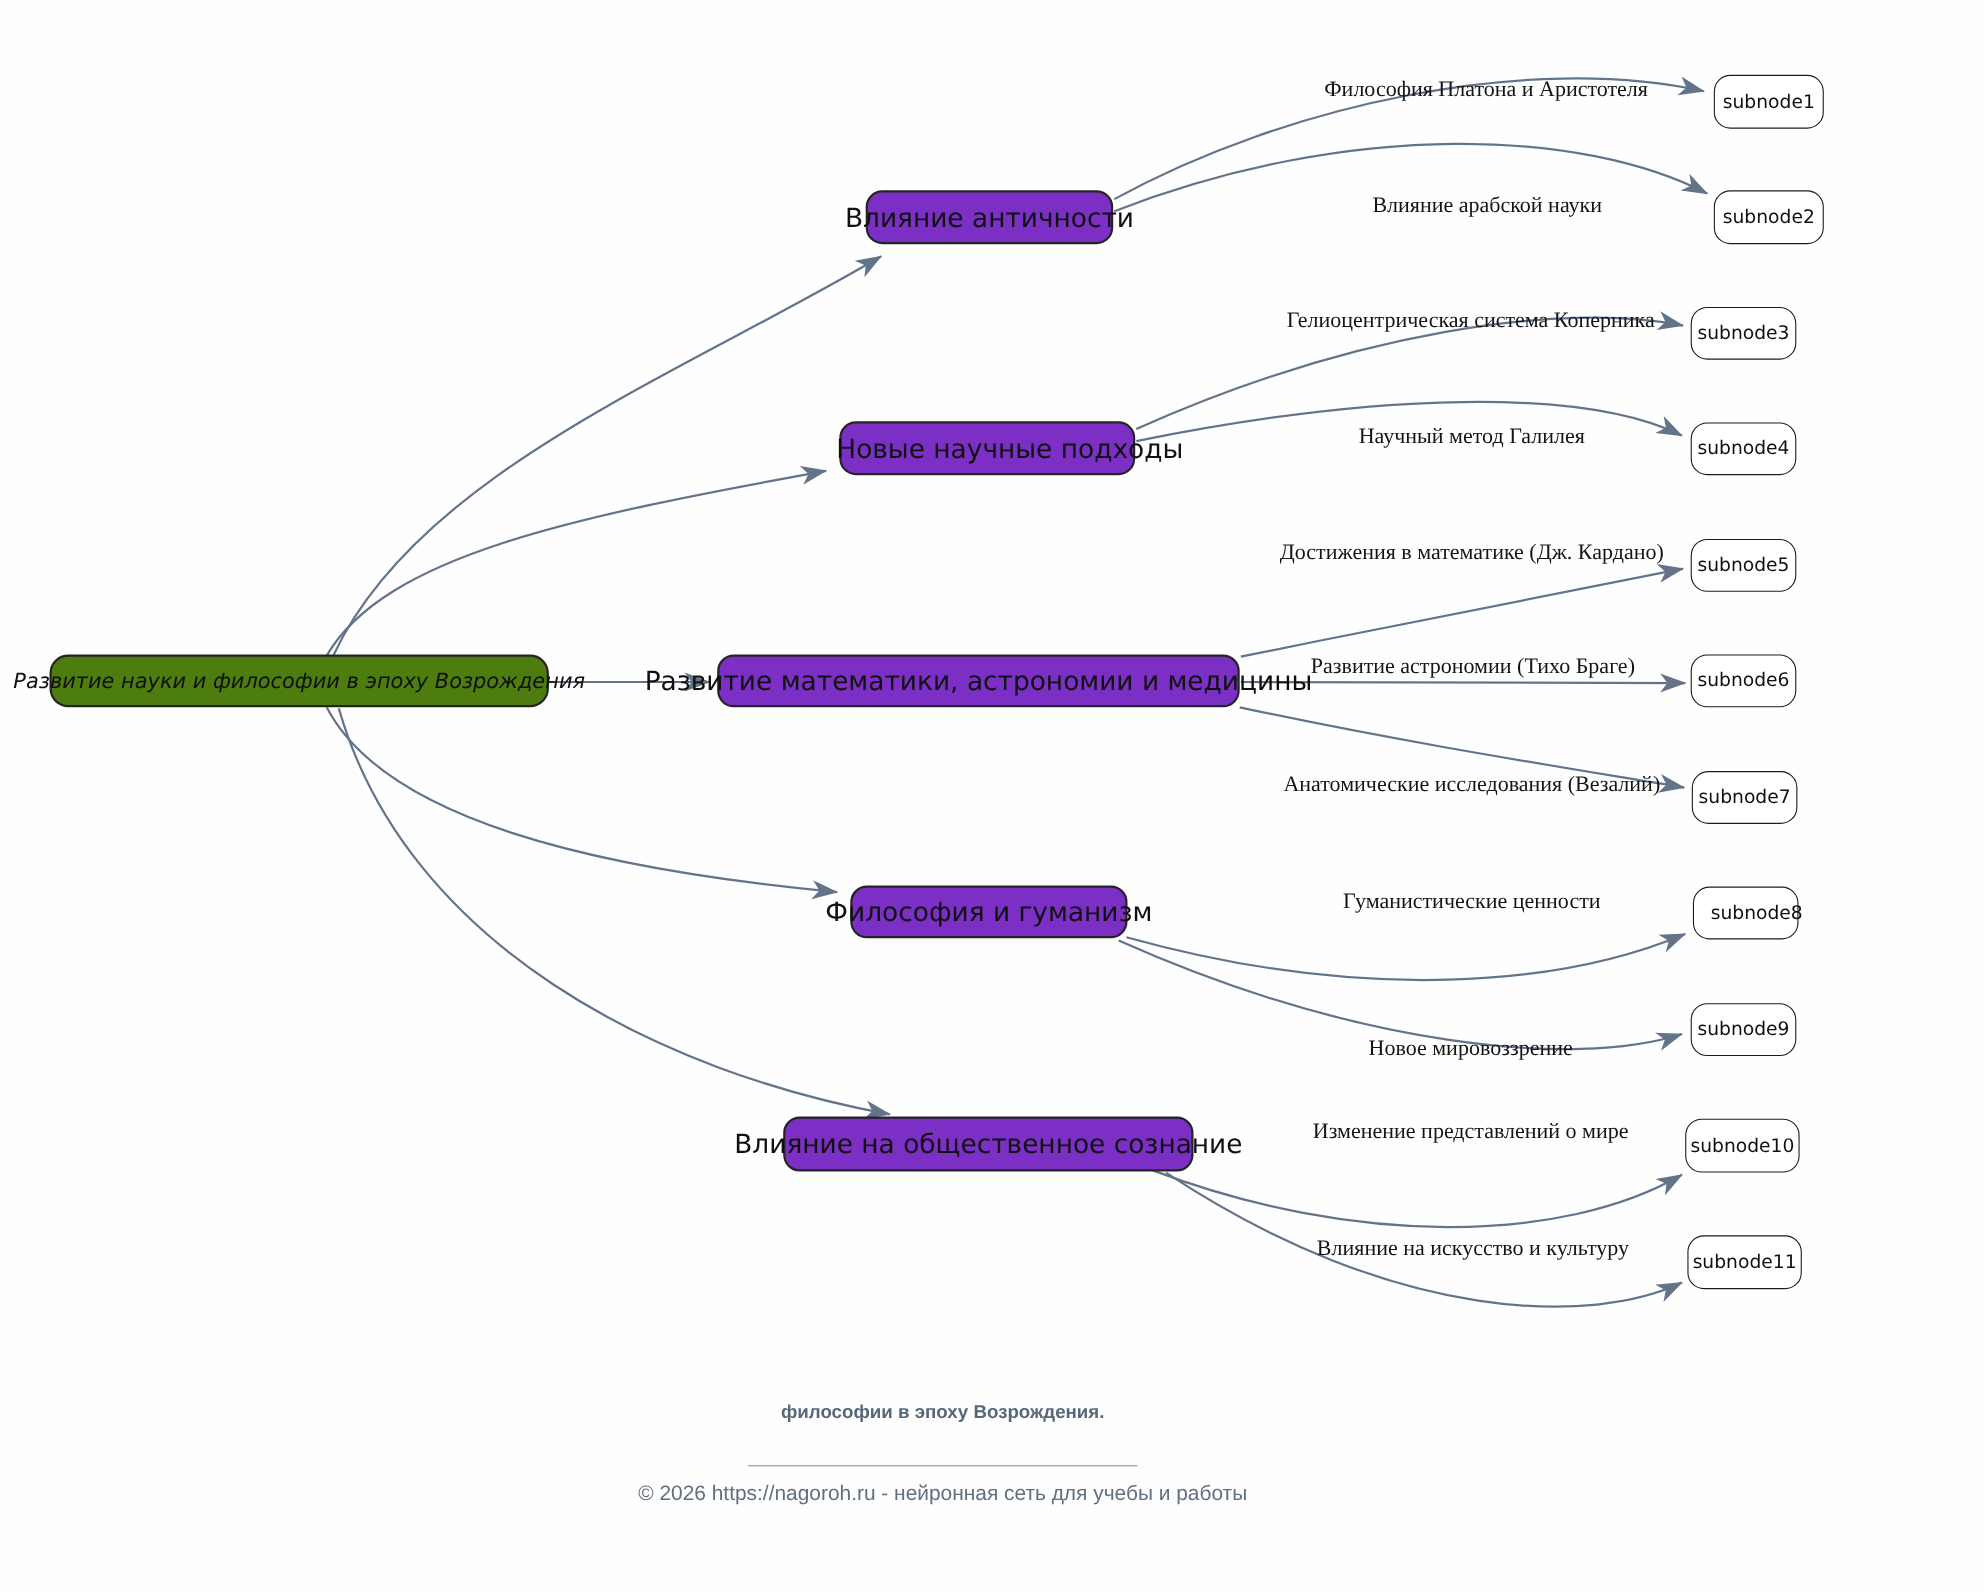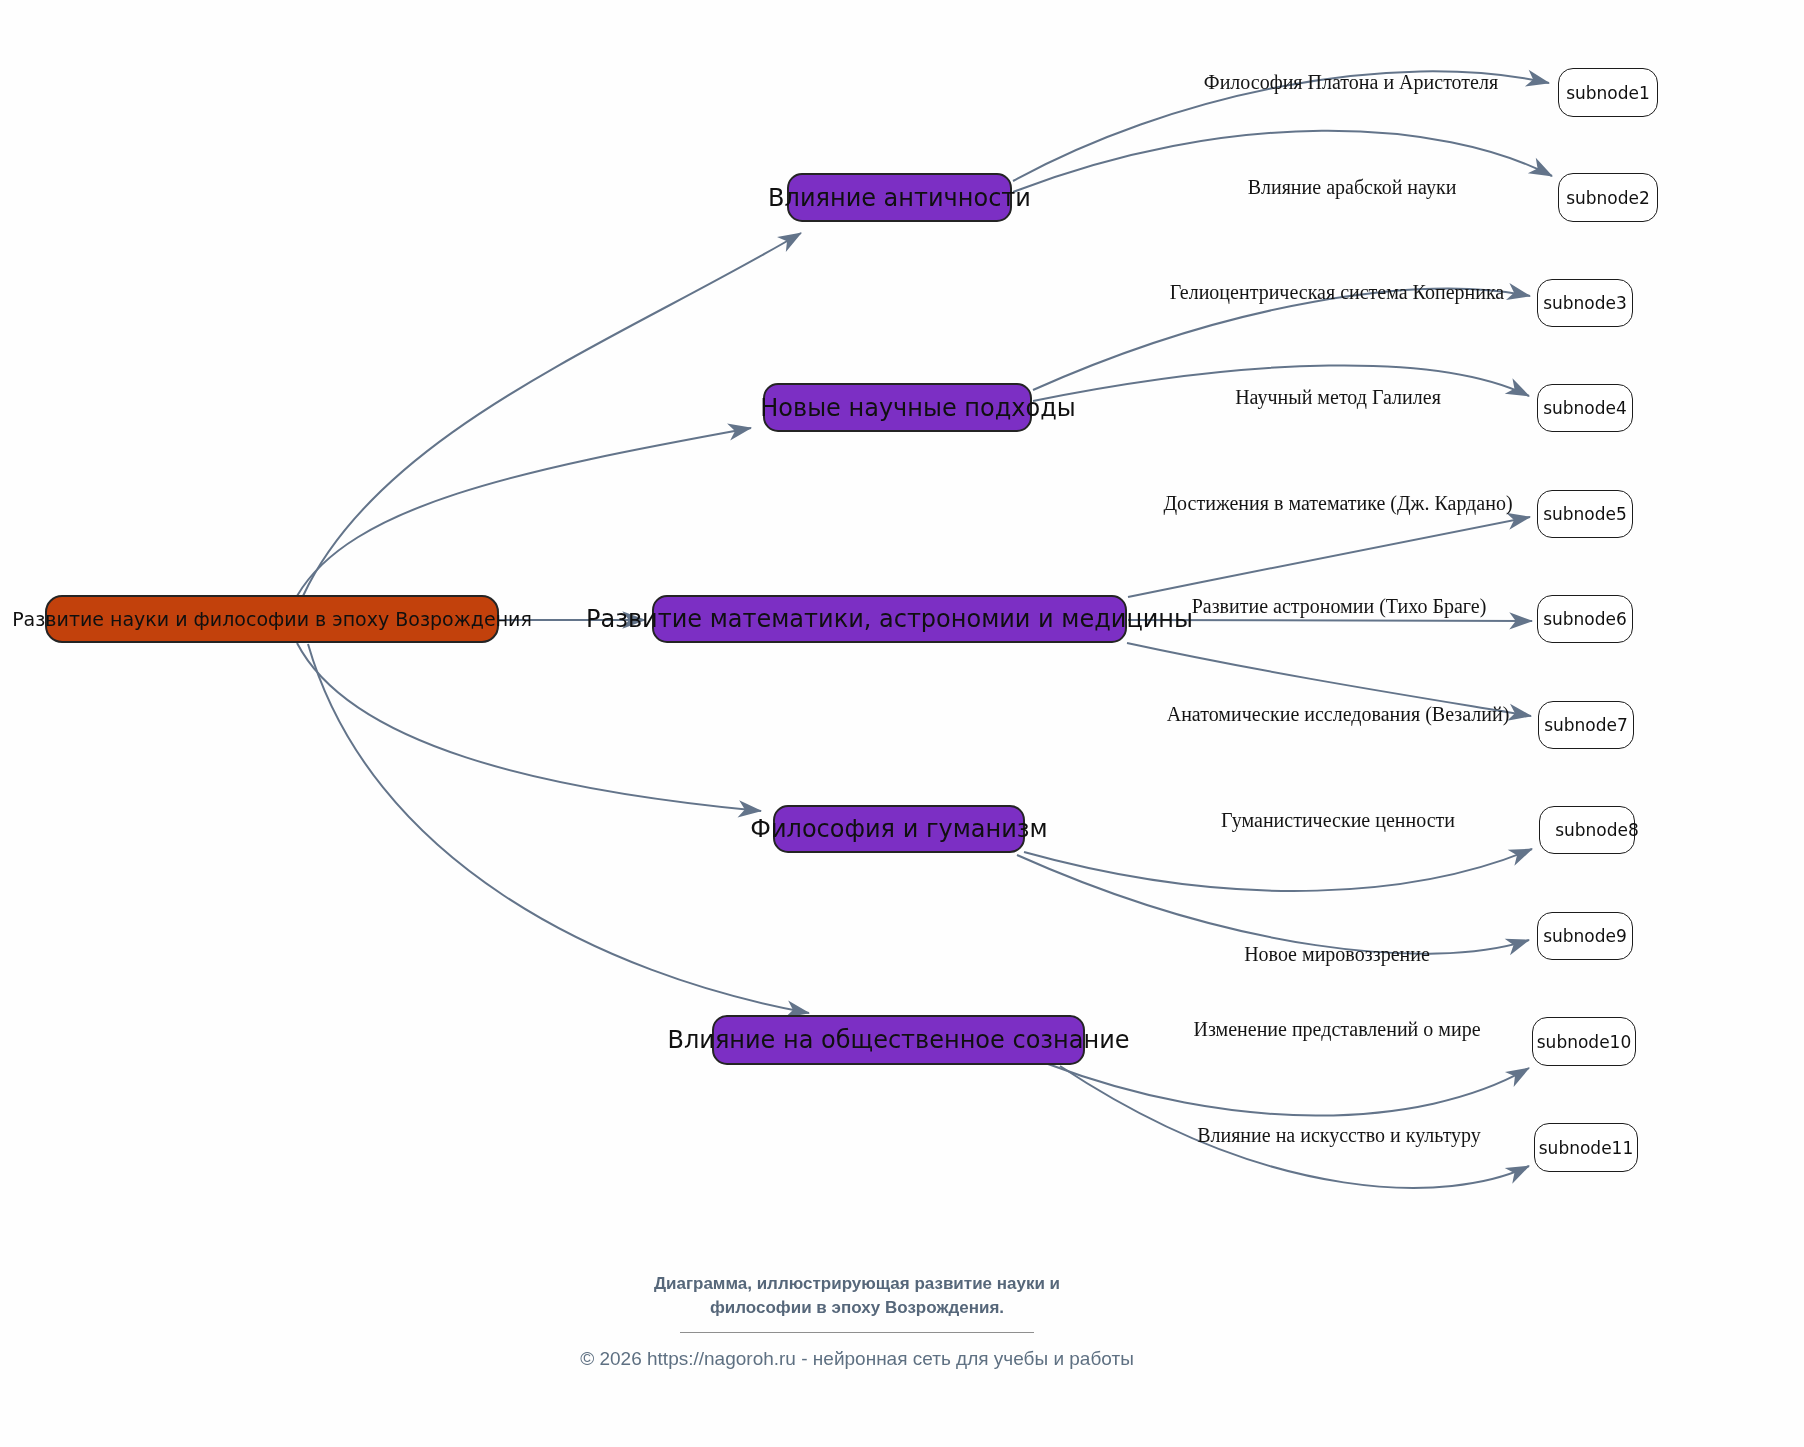--- a/index.html
+++ b/index.html
@@ -2,21 +2,21 @@
 <html><head>
 <meta charset="utf-8">
 <style>
   html,body{margin:0;padding:0;background:#fefefe;}
   #canvas{position:relative;width:1804px;height:1447px;background:#fefefe;overflow:hidden;
           font-family:"DejaVu Sans","Liberation Sans",sans-serif;}
   #edges{position:absolute;left:0;top:0;width:1804px;height:1447px;}
   .node{position:absolute;display:flex;align-items:center;justify-content:center;
         box-sizing:border-box;border:2px solid #242424;color:#101010;text-align:center;
         white-space:nowrap;}
-  .root{background:#c2410c;border-radius:17px;font-size:19px;}
+  .root{background:#4d7c0f;border-radius:17px;font-size:19px;font-style:italic;}
   .branch{background:#7c2fc4;border-radius:15px;font-size:24px;}
   .subnode{background:#ffffff;border:1.8px solid #1c1c1c;border-radius:15px;font-size:17px;}
   .elabel{position:absolute;transform:translate(-50%,-50%);white-space:nowrap;
           font-family:"Liberation Serif","DejaVu Serif",serif;font-size:20px;color:#141414;
           background:transparent;}
   .caption{position:absolute;left:560px;top:1272px;width:594px;text-align:center;
            font-family:"Liberation Sans","DejaVu Sans",sans-serif;font-weight:bold;
            font-size:17px;line-height:1.4;color:#56677a;}
   .divider{position:absolute;left:680px;top:1332px;width:354px;border-top:1px solid #8f8f8f;}
   .footer{position:absolute;left:560px;top:1348px;width:594px;text-align:center;
@@ -84,19 +84,18 @@
   <div class="elabel" style="left:1338px;top:397px;">Научный метод Галилея</div>
   <div class="elabel" style="left:1338px;top:503px;">Достижения в математике (Дж. Кардано)</div>
   <div class="elabel" style="left:1339px;top:606px;">Развитие астрономии (Тихо Браге)</div>
   <div class="elabel" style="left:1338px;top:714px;">Анатомические исследования (Везалий)</div>
   <div class="elabel" style="left:1338px;top:820px;">Гуманистические ценности</div>
   <div class="elabel" style="left:1337px;top:954px;">Новое мировоззрение</div>
   <div class="elabel" style="left:1337px;top:1029px;">Изменение представлений о мире</div>
   <div class="elabel" style="left:1339px;top:1135px;">Влияние на искусство и культуру</div>
 
   <div class="caption">
-    <div>Диаграмма, иллюстрирующая развитие науки и</div>
     <div>философии в эпоху Возрождения.</div>
   </div>
   <div class="divider"></div>
   <div class="footer">© 2026 https://nagoroh.ru - нейронная сеть для учебы и работы</div>
 
 </div>
 
 </body></html>

